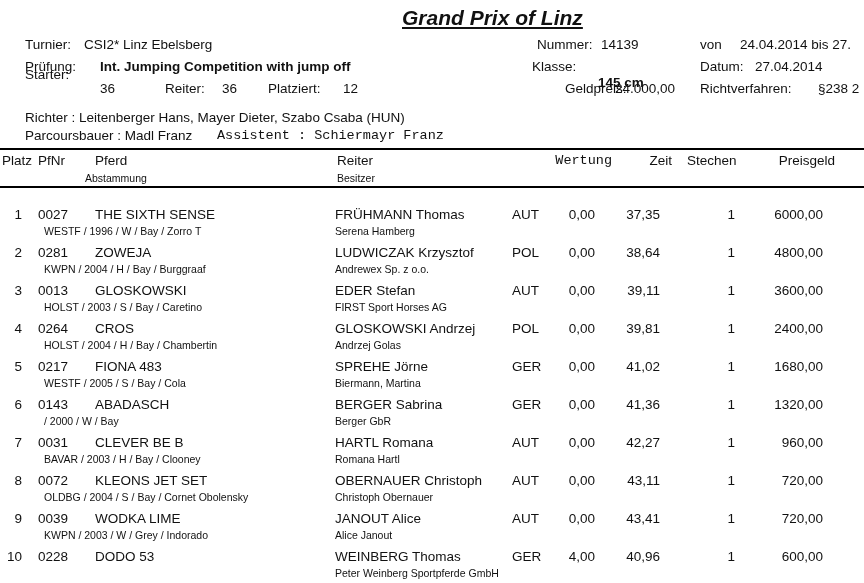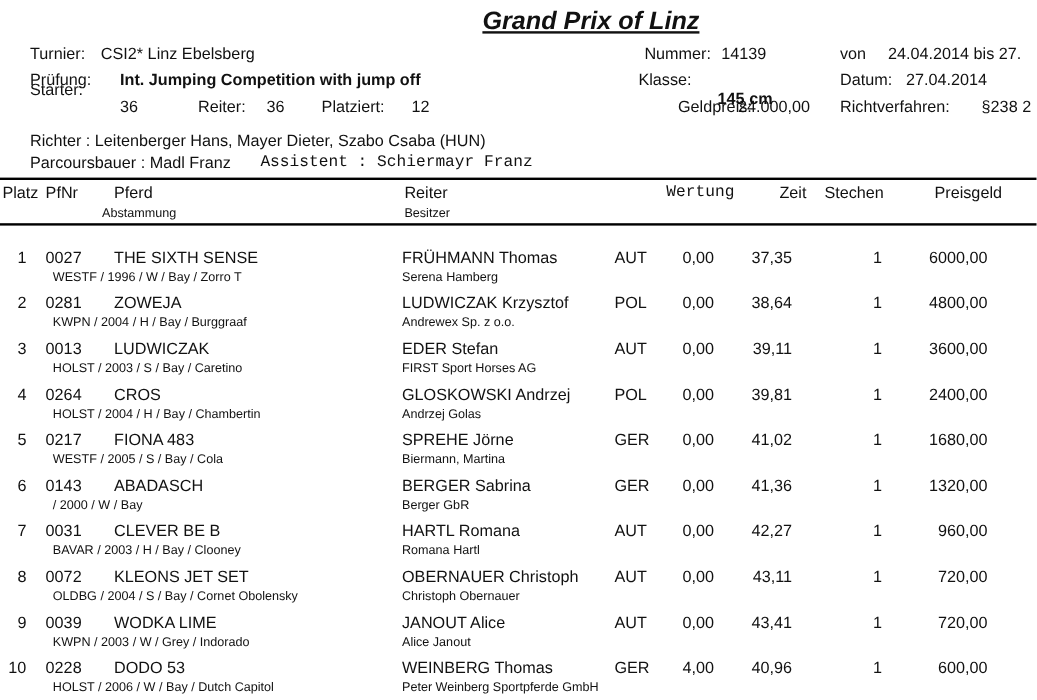--- a/index.html
+++ b/index.html
@@ -127,21 +127,21 @@
     <span class="c c-nation">POL</span>
     <span class="c c-wertung">0,00</span>
     <span class="c c-zeit">38,64</span>
     <span class="c c-stechen">1</span>
     <span class="c c-preisgeld">4800,00</span>
   </div>
 
   <div class="row">
     <span class="c c-platz">3</span>
     <span class="c c-pfnr">0013</span>
-    <span class="c c-pferd">LUDWICZAK</span>
+    <span class="c c-pferd">GLOSKOWSKI</span>
     <span class="c c-abst">HOLST / 2003 / S / Bay / Caretino</span>
     <span class="c c-reiter">EDER Stefan</span>
     <span class="c c-besitzer">FIRST Sport Horses AG</span>
     <span class="c c-nation">AUT</span>
     <span class="c c-wertung">0,00</span>
     <span class="c c-zeit">39,11</span>
     <span class="c c-stechen">1</span>
     <span class="c c-preisgeld">3600,00</span>
   </div>
 
@@ -226,21 +226,20 @@
     <span class="c c-wertung">0,00</span>
     <span class="c c-zeit">43,41</span>
     <span class="c c-stechen">1</span>
     <span class="c c-preisgeld">720,00</span>
   </div>
 
   <div class="row">
     <span class="c c-platz">10</span>
     <span class="c c-pfnr">0228</span>
     <span class="c c-pferd">DODO 53</span>
-    <span class="c c-abst">HOLST / 2006 / W / Bay / Dutch Capitol</span>
     <span class="c c-reiter">WEINBERG Thomas</span>
     <span class="c c-besitzer">Peter Weinberg Sportpferde GmbH</span>
     <span class="c c-nation">GER</span>
     <span class="c c-wertung">4,00</span>
     <span class="c c-zeit">40,96</span>
     <span class="c c-stechen">1</span>
     <span class="c c-preisgeld">600,00</span>
   </div>
 </div>
 </div>

